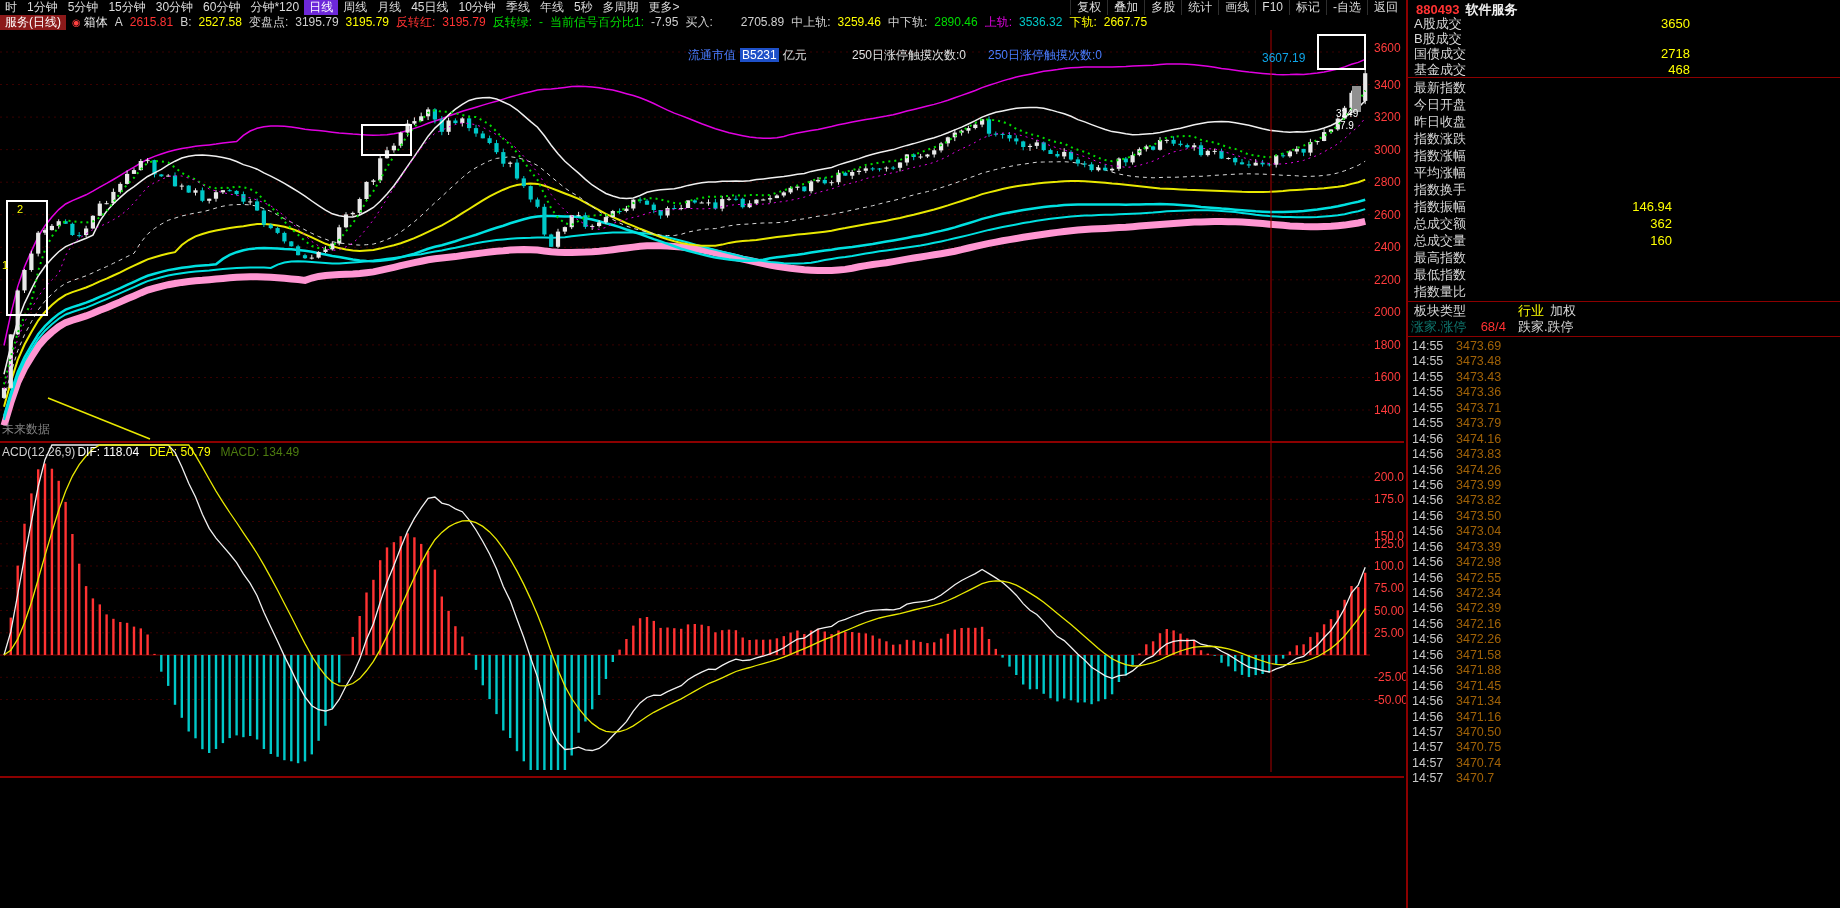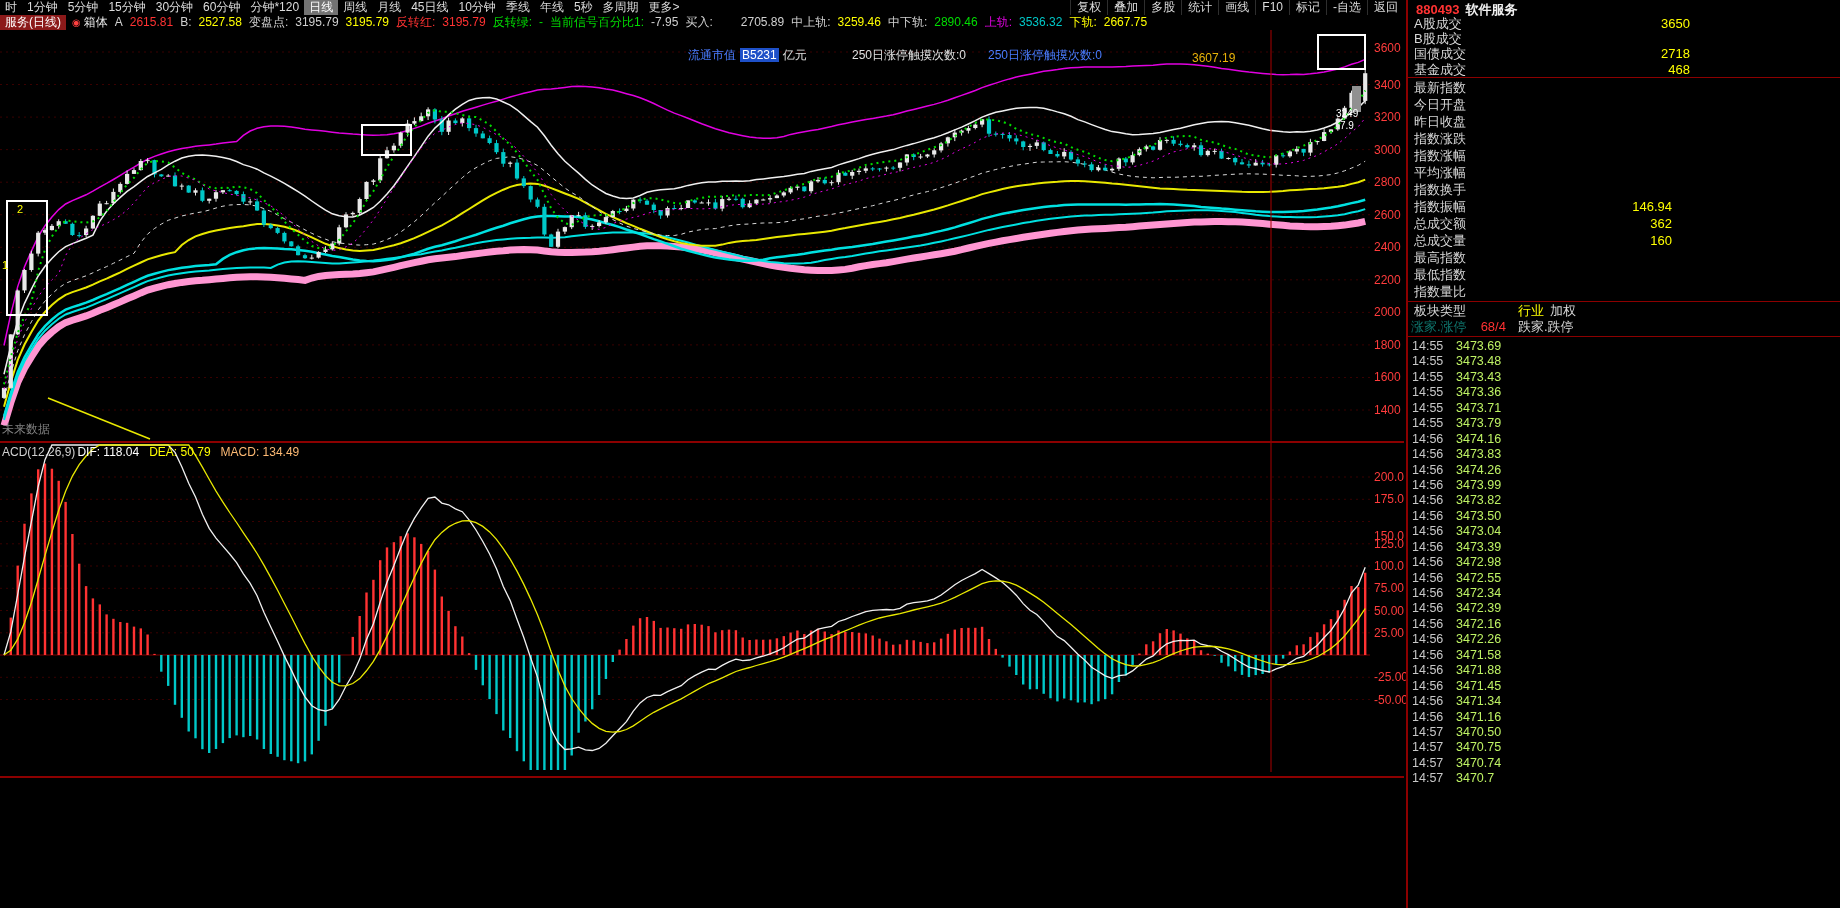--- a/index.html
+++ b/index.html
@@ -1,19 +1,19 @@
 <!DOCTYPE html>
 <html><head>
 <meta charset="utf-8">
 <style>
   html,body{margin:0;padding:0}
   body{width:1840px;height:908px;background:#000;font-family:"Liberation Sans","DejaVu Sans",sans-serif;position:relative;overflow:hidden}
   .topbar{position:absolute;left:0;top:0;width:1404px;height:15px;display:flex;align-items:center;font-size:12px;line-height:15px;color:#dcdcdc;white-space:nowrap;z-index:6;background:#000}
   .topbar .mi{padding:0 5px;cursor:default}
-  .topbar .mi.act{background:#737373;color:#fff}
+  .topbar .mi.act{background:#6d28d9;color:#fff}
   .topbar .tools{margin-left:auto;display:flex}
   .topbar .tool{padding:0 6px;border-left:1px solid #2e2e2e}
   .infobar{position:absolute;left:0;top:15px;width:1404px;height:15px;display:flex;align-items:center;font-size:12px;line-height:15px;white-space:nowrap;overflow:hidden;z-index:6;background:#000}
   .ind-tab{background:#8c1a1a;color:#fff;padding:0 5px;height:15px}
   .ind-icon{color:#ff4040;margin-left:6px;font-size:10px}
   .ind-name{color:#e8e8e8;margin-left:3px}
   .tok{margin-left:7px}
   .pane{position:absolute;left:0;background:#000}
   #price-pane{top:30px;width:1404px;height:411px}
   #macd-pane{top:441px;width:1404px;height:333px;border-top:2px solid #8c0000;border-bottom:2px solid #8c0000}
@@ -32,21 +32,21 @@
   #vol-rows{position:absolute;top:16px;left:0;width:100%}
   #vol-rows .qrow{height:15.2px;line-height:15.2px}
   #vol-rows .val{padding-right:152px}
   #idx-rows{position:absolute;top:79px;left:0;width:100%}
   #idx-rows .qrow{height:17px;line-height:17px}
   #idx-rows .val{padding-right:170px}
   .secrow{position:absolute;left:0;width:100%;height:16px;line-height:16px;display:flex;white-space:nowrap;overflow:hidden}
   .trows{position:absolute;top:339px;left:0;width:100%}
   .trow{height:15.45px;line-height:15.45px;display:flex;font-size:12.5px;white-space:nowrap}
   .trow .tt{color:#c8c8c8;flex:0 0 44px;padding-left:4px}
-  .trow .tp{color:#bef264}
+  .trow .tp{color:#a16207}
 </style>
 </head>
 <body>
 
 <div class="topbar">
   <div id="period-items" style="display:flex">
       <span class="mi">时</span>
       <span class="mi">1分钟</span>
       <span class="mi">5分钟</span>
       <span class="mi">15分钟</span>
@@ -549,21 +549,21 @@
       <div class="ytick" style="top: 374.006px;">1400</div>
     </div>
 
   <div class="ctext" style="left:688px;top:18px;display:flex">
     <span style="color:#4a7cff">流通市值</span>
     <span style="background:#1e50c8;color:#fff;margin-left:4px;padding:0 2px">B5231</span>
     <span style="color:#e0e0e0;margin-left:4px">亿元</span>
   </div>
   <div class="ctext" style="left:852px;top:18px;color:#e0e0e0">250日涨停触摸次数:0</div>
   <div class="ctext" style="left:988px;top:18px;color:#4a7cff">250日涨停触摸次数:0</div>
-  <div class="ctext" style="left:1192px;top:21px;color:#eab308">3607.19</div>
+  <div class="ctext" style="left:1262px;top:21px;color:#0ea5e9">3607.19</div>
   <div class="ctext" style="left:1336px;top:77px;color:#fff;font-size:10px">3249</div>
   <div class="ctext" style="left:1340px;top:89px;color:#fff;font-size:10px">7.9</div>
   <div style="position:absolute;left:1352px;top:56px;width:9px;height:26px;background:#909090;z-index:3"></div>
   <div class="ctext" style="left:2px;top:392px;color:#808080">未来数据</div>
 
   <div class="annbox" style="left:6px;top:170px;width:38px;height:112px"></div>
   <div class="annbox" style="left:361px;top:94px;width:47px;height:28px"></div>
   <div class="annbox" style="left:1317px;top:4px;width:45px;height:32px"></div>
   <div class="ctext" style="left:17px;top:172px;color:#ffff00;font-size:11px">2</div>
   <div class="ctext" style="left:2px;top:228px;color:#ffff00;font-size:11px">1</div>
@@ -781,21 +781,21 @@
       <line x1="1358.3" y1="212" x2="1358.3" y2="144.1" stroke="#ff3232" stroke-width="2.4"></line>
       <line x1="1365.2" y1="212" x2="1365.2" y2="129.7" stroke="#ff3232" stroke-width="2.4"></line>
       <polyline points="4.0,212.0 10.8,188.7 17.7,151.5 24.5,114.1 31.4,78.7 38.2,43.5 45.0,16.6 51.9,2.0 58.7,2.0 65.6,2.0 72.4,2.0 79.2,2.0 86.1,2.0 92.9,2.0 99.8,2.0 106.6,2.0 113.4,2.0 120.3,2.0 127.1,2.0 134.0,2.0 140.8,2.0 147.6,2.0 154.5,2.0 161.3,2.0 168.2,2.0 175.0,9.4 181.8,23.7 188.7,40.2 195.5,54.0 202.4,71.2 209.2,85.4 216.0,95.1 222.9,103.1 229.7,111.0 236.6,119.7 243.4,130.9 250.2,140.4 257.1,152.7 263.9,169.2 270.8,184.1 277.6,198.2 284.4,213.1 291.3,226.9 298.1,241.4 305.0,253.8 311.8,262.7 318.6,266.7 325.5,268.0 332.3,265.9 339.2,256.5 346.0,243.0 352.8,231.5 359.7,216.1 366.5,196.6 373.4,180.8 380.2,159.1 387.0,139.3 393.9,122.6 400.7,104.8 407.6,88.1 414.4,75.4 421.2,64.9 428.1,55.3 434.9,54.0 441.8,60.1 448.6,61.8 455.4,65.9 462.3,68.7 469.1,76.8 476.0,87.0 482.8,98.5 489.6,111.0 496.5,125.8 503.3,143.5 510.2,157.6 517.0,176.2 523.8,194.5 530.7,215.0 537.5,234.1 544.4,260.9 551.2,286.8 558.0,299.5 564.9,306.5 571.7,305.8 578.6,304.1 585.4,306.8 592.2,307.5 599.1,305.4 605.9,300.3 612.8,292.7 619.6,285.8 626.4,278.6 633.3,268.2 640.1,259.9 647.0,254.5 653.8,252.2 660.6,252.3 667.5,248.7 674.3,245.7 681.2,242.7 688.0,236.7 694.8,232.6 701.7,229.2 708.5,226.2 715.4,226.5 722.2,222.4 729.0,218.9 735.9,216.1 742.7,217.6 749.6,217.0 756.4,214.8 763.2,213.0 770.1,210.9 776.9,208.2 783.8,204.8 790.6,200.2 797.4,196.1 804.3,195.2 811.1,190.4 818.0,186.2 824.8,184.7 831.6,183.3 838.5,178.5 845.3,176.4 852.2,173.5 859.0,171.1 865.8,168.7 872.7,167.3 879.5,166.8 886.4,166.5 893.2,166.9 900.0,165.4 906.9,161.2 913.7,159.6 920.6,158.8 927.4,157.9 934.2,155.9 941.1,152.0 947.9,147.0 954.8,141.7 961.6,137.5 968.4,134.0 975.3,130.6 982.1,126.5 989.0,130.6 995.8,134.9 1002.6,139.5 1009.5,145.5 1016.3,152.2 1023.2,160.6 1030.0,167.3 1036.8,171.5 1043.7,178.6 1050.5,186.3 1057.4,193.6 1064.2,197.6 1071.0,204.2 1077.9,211.3 1084.7,217.1 1091.6,224.2 1098.4,228.5 1105.2,232.9 1112.1,235.4 1118.9,232.6 1125.8,231.9 1132.6,227.9 1139.4,222.0 1146.3,216.1 1153.1,212.9 1160.0,206.1 1166.8,200.8 1173.6,198.4 1180.5,197.3 1187.3,197.6 1194.2,197.1 1201.0,201.2 1207.8,202.7 1214.7,203.9 1221.5,208.3 1228.4,211.6 1235.2,216.0 1242.0,220.3 1248.9,224.1 1255.7,225.7 1262.6,227.6 1269.4,229.0 1276.2,225.8 1283.1,223.6 1289.9,219.6 1296.8,215.3 1303.6,213.5 1310.4,207.5 1317.3,202.3 1324.1,194.5 1331.0,187.4 1337.8,177.4 1344.6,165.3 1351.5,149.8 1358.3,141.8 1365.2,124.3 " fill="none" stroke="#f0f0f0" stroke-width="1.3"></polyline>
       <polyline points="4.0,212.0 10.8,207.3 17.7,196.2 24.5,179.7 31.4,159.5 38.2,136.3 45.0,112.4 51.9,89.1 58.7,67.3 65.6,48.2 72.4,33.1 79.2,21.7 86.1,13.0 92.9,6.0 99.8,2.0 106.6,2.0 113.4,2.0 120.3,2.0 127.1,2.0 134.0,2.0 140.8,2.0 147.6,2.0 154.5,2.0 161.3,2.0 168.2,2.0 175.0,2.0 181.8,2.0 188.7,2.0 195.5,12.3 202.4,24.1 209.2,36.3 216.0,48.1 222.9,59.1 229.7,69.5 236.6,79.5 243.4,89.8 250.2,99.9 257.1,110.5 263.9,122.2 270.8,134.6 277.6,147.3 284.4,160.5 291.3,173.8 298.1,187.3 305.0,200.6 311.8,213.0 318.6,223.7 325.5,232.6 332.3,239.3 339.2,242.7 346.0,242.8 352.8,240.5 359.7,235.6 366.5,227.8 373.4,218.4 380.2,206.6 387.0,193.1 393.9,179.0 400.7,164.2 407.6,149.0 414.4,134.2 421.2,120.4 428.1,107.4 434.9,96.7 441.8,89.4 448.6,83.9 455.4,80.3 462.3,77.9 469.1,77.7 476.0,79.6 482.8,83.4 489.6,88.9 496.5,96.3 503.3,105.7 510.2,116.1 517.0,128.1 523.8,141.4 530.7,156.1 537.5,171.7 544.4,189.5 551.2,209.0 558.0,227.1 564.9,243.0 571.7,255.5 578.6,265.3 585.4,273.6 592.2,280.4 599.1,285.4 605.9,288.4 612.8,289.2 619.6,288.5 626.4,286.5 633.3,282.9 640.1,278.3 647.0,273.5 653.8,269.3 660.6,265.9 667.5,262.4 674.3,259.1 681.2,255.8 688.0,252.0 694.8,248.1 701.7,244.3 708.5,240.7 715.4,237.9 722.2,234.8 729.0,231.6 735.9,228.5 742.7,226.3 749.6,224.5 756.4,222.5 763.2,220.6 770.1,218.7 776.9,216.6 783.8,214.2 790.6,211.4 797.4,208.3 804.3,205.7 811.1,202.6 818.0,199.4 824.8,196.4 831.6,193.8 838.5,190.7 845.3,187.9 852.2,185.0 859.0,182.2 865.8,179.5 872.7,177.1 879.5,175.0 886.4,173.3 893.2,172.0 900.0,170.7 906.9,168.8 913.7,167.0 920.6,165.3 927.4,163.8 934.2,162.2 941.1,160.2 947.9,157.5 954.8,154.4 961.6,151.0 968.4,147.6 975.3,144.2 982.1,140.7 989.0,138.7 995.8,137.9 1002.6,138.2 1009.5,139.7 1016.3,142.2 1023.2,145.9 1030.0,150.1 1036.8,154.4 1043.7,159.3 1050.5,164.7 1057.4,170.5 1064.2,175.9 1071.0,181.6 1077.9,187.5 1084.7,193.4 1091.6,199.6 1098.4,205.4 1105.2,210.9 1112.1,215.8 1118.9,219.2 1125.8,221.7 1132.6,223.0 1139.4,222.8 1146.3,221.4 1153.1,219.7 1160.0,217.0 1166.8,213.7 1173.6,210.7 1180.5,208.0 1187.3,205.9 1194.2,204.2 1201.0,203.6 1207.8,203.4 1214.7,203.5 1221.5,204.5 1228.4,205.9 1235.2,207.9 1242.0,210.4 1248.9,213.1 1255.7,215.7 1262.6,218.0 1269.4,220.2 1276.2,221.3 1283.1,221.8 1289.9,221.3 1296.8,220.1 1303.6,218.8 1310.4,216.5 1317.3,213.7 1324.1,209.8 1331.0,205.4 1337.8,199.8 1344.6,192.9 1351.5,184.3 1358.3,175.8 1365.2,165.5 " fill="none" stroke="#e8e800" stroke-width="1.3"></polyline>
       <line x1="1271" y1="0" x2="1271" y2="329" stroke="#aa0000" stroke-width="1"></line>
     </svg>
   <div id="macd-header" style="position:absolute;left:2px;top:2px;display:flex;font-size:12px;z-index:4">
       <span style="color: rgb(208, 208, 208); margin-right: 2px;">ACD(12,26,9)</span>
       <span style="color: rgb(255, 255, 255); margin-right: 10px;">DIF: 118.04</span>
       <span style="color: rgb(255, 255, 0); margin-right: 10px;">DEA: 50.79</span>
-      <span style="color: #fdba74; margin-right: 1px;">MACD: 134.49</span>
+      <span style="color: #4d7c0f; margin-right: 1px;">MACD: 134.49</span>
     </div>
   <div id="macd-ticks">
       <div class="ytick" style="top: 28px;">200.0</div>
       <div class="ytick" style="top: 50.25px;">175.0</div>
       <div class="ytick" style="top: 87px; text-align: right;">150.0</div>
       <div class="ytick" style="top: 94.75px;">125.0</div>
       <div class="ytick" style="top: 117px;">100.0</div>
       <div class="ytick" style="top: 139.25px;">75.00</div>
       <div class="ytick" style="top: 161.5px;">50.00</div>
       <div class="ytick" style="top: 183.75px;">25.00</div>

